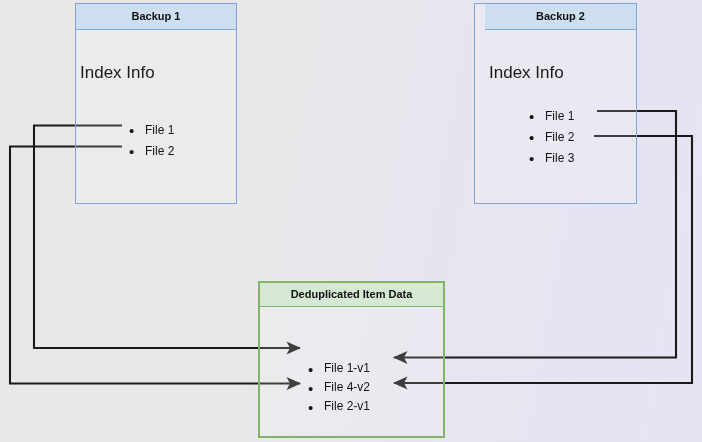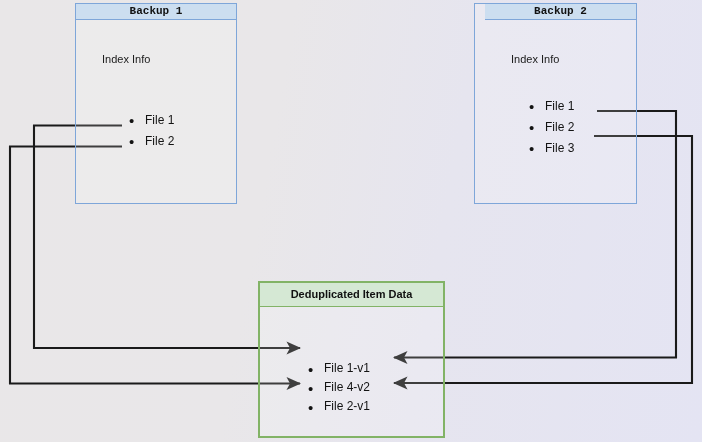--- a/index.html
+++ b/index.html
@@ -49,23 +49,22 @@
     box-sizing: border-box;
     width: 100%;
   }
 
   
   .node.blue {
     border: 1.6px solid #7ea6d9;
   }
   .node.blue .hdr {
     background: #ccdef0;
-    height: 16px;
+    height: 26px;
     border-bottom: 1.4px solid #7ea6d9;
-    font-family: Liberation Mono, monospace;
   }
   .node.blue .body {
     height: calc(100% - 23px);
   }
 
   
   .node.green {
     border: 2px solid #82b366;
   }
   .node.green .hdr {
@@ -73,23 +72,23 @@
     height: 24px;
     border-bottom: 1.6px solid #82b366;
   }
   .node.green .body {
     height: calc(100% - 26px);
   }
 
   
   .index-label {
     position: absolute;
-    left: 26px;
+    left: 4px;
     top: 33px;
-    font-size: 11px;
+    font-size: 17px;
     color: #1a1a1a;
     white-space: nowrap;
   }
 
   .file-list {
     position: absolute;
     list-style: none;
     margin: 0;
     padding: 0;
   }

